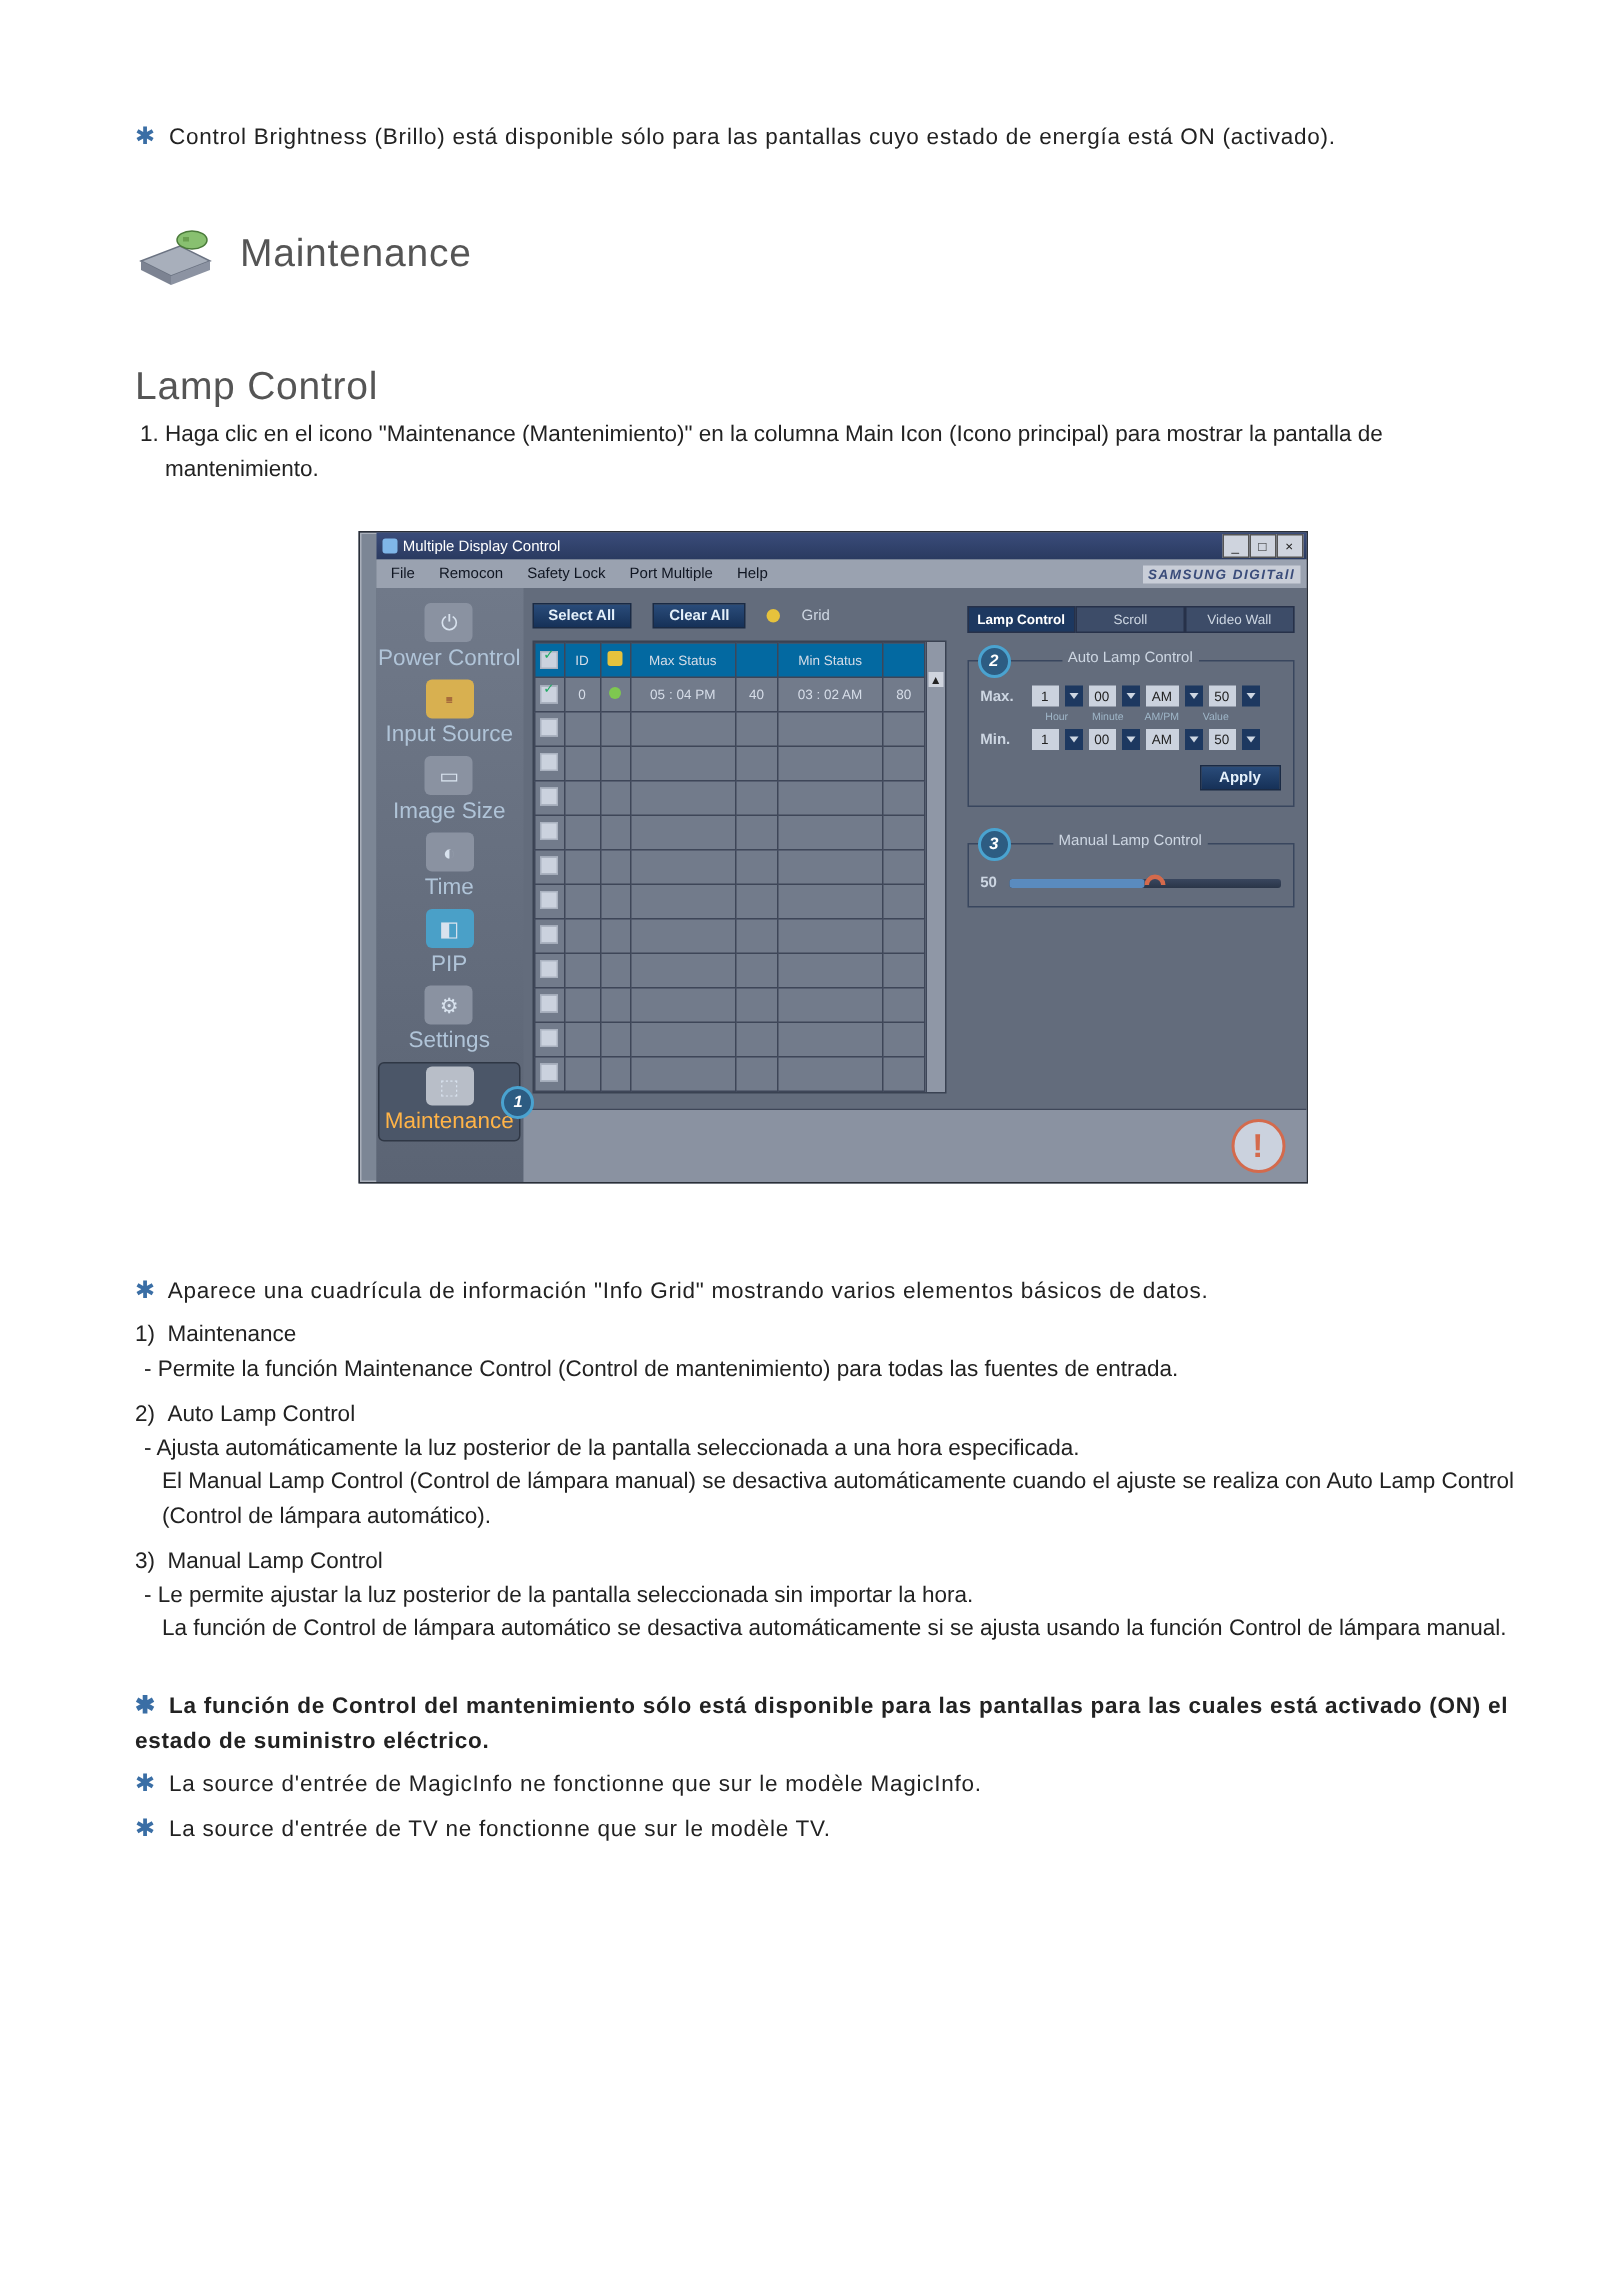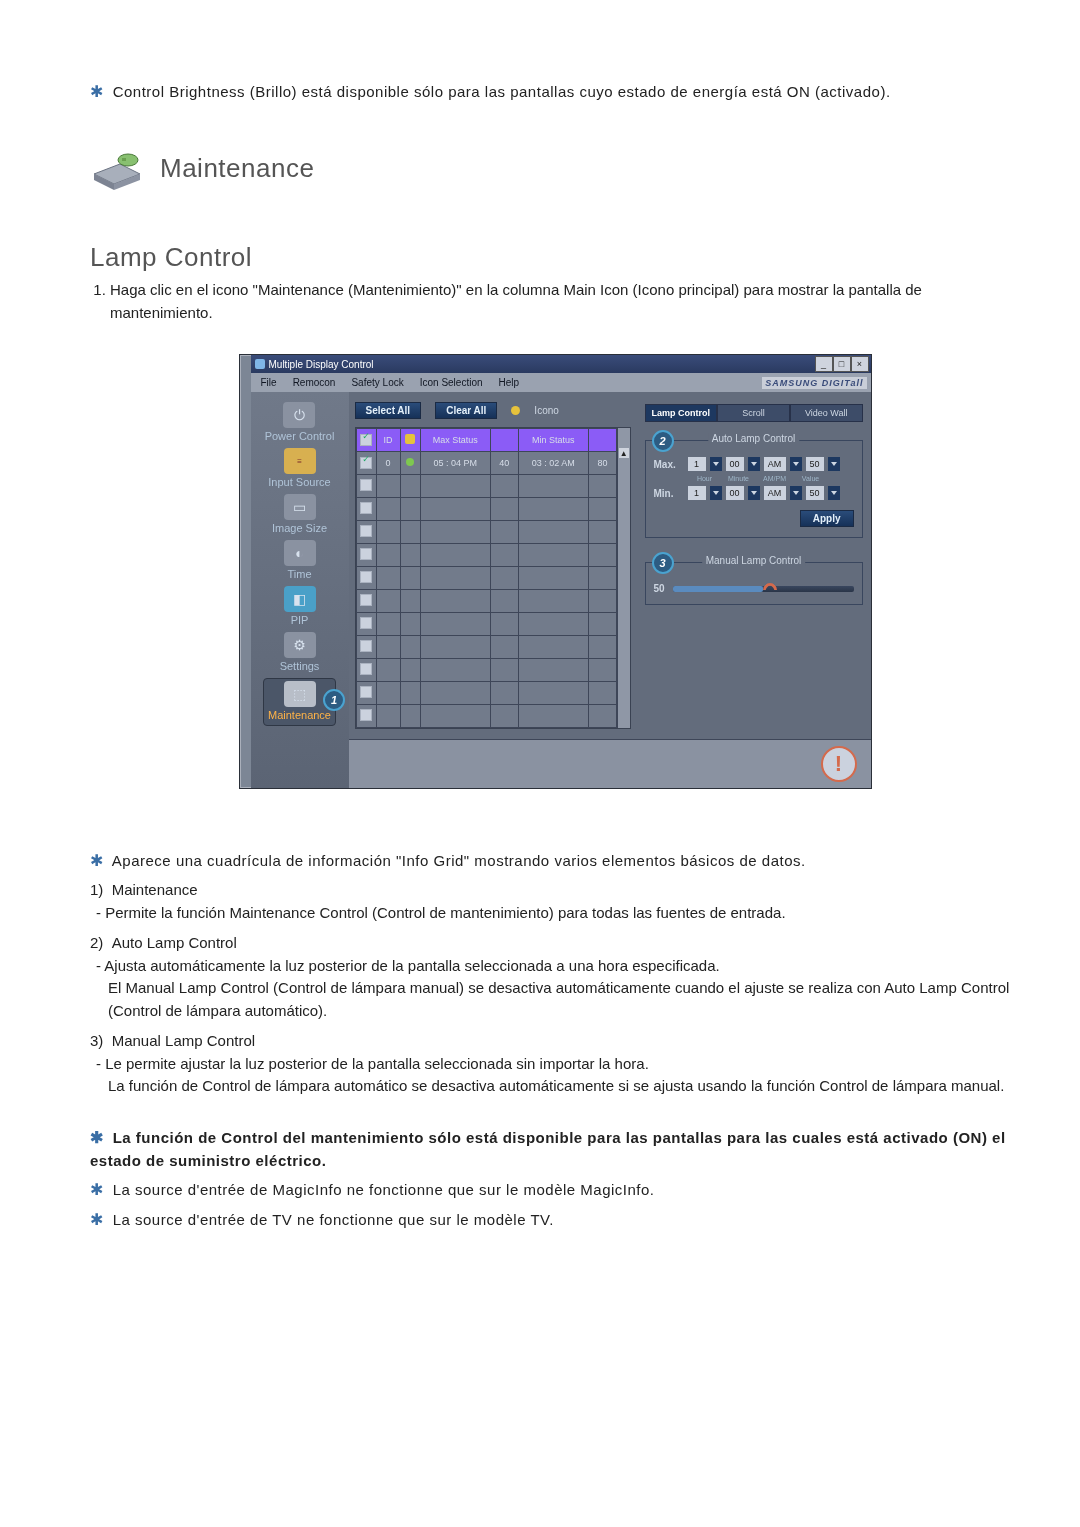--- a/index.html
+++ b/index.html
@@ -115,21 +115,21 @@
     color: #d8e2ee;
     font-size: 14px;
   }
   .sidebar-item.selected {
     background: #4b5668;
     border: 1px solid #2f3745;
     border-radius: 4px;
     padding: 2px 4px 4px 4px;
   }
   .sidebar-item.selected span.lbl { color: #ffb347; }
-  .sidebar-item .lbl { font-size: 11px; margin-top: 2px; }
+  .sidebar-item .lbl { font-size: 15px; margin-top: 2px; }
   .badge-circle {
     position: absolute;
     right: -10px;
     bottom: 14px;
     width: 18px; height: 18px;
     border: 2px solid #4aa3d0;
     border-radius: 50%;
     background: #2d5c82;
     color: #fff;
     display: flex; align-items: center; justify-content: center;
@@ -158,21 +158,21 @@
   .grid table { border-collapse: collapse; width: 100%; table-layout: fixed; }
   .grid th, .grid td {
     border: 1px solid #3e4658;
     background: #727b8b;
     color: #d6dde8;
     font-size: 9px;
     padding: 2px 3px;
     text-align: center;
     height: 18px;
   }
-  .grid th { background: #8b5cf6; font-weight: normal; }
+  .grid th { background: #0369a1; font-weight: normal; }
   .grid .dot-green { width: 8px; height: 8px; background: #7ec850; border-radius: 50%; display: inline-block; }
   .grid .chk { width: 10px; height: 10px; border: 1px solid #aab2c0; background: #cbd2de; display: inline-block; }
   .grid .chk.on::after { content: "✓"; font-size: 9px; color: #2a6; position: relative; top: -4px; }
   .scroll-track {
     width: 12px;
     background: #8f97a6;
     border-left: 1px solid #3e4658;
     display: flex; flex-direction: column; align-items: center;
     padding-top: 20px;
   }
@@ -275,21 +275,21 @@
           <span class="winbtn">□</span>
           <span class="winbtn">×</span>
         </div>
       </div>
 
       <div class="menubar">
         <div class="menu-items">
           <span class="menu-item">File</span>
           <span class="menu-item">Remocon</span>
           <span class="menu-item">Safety Lock</span>
-          <span class="menu-item">Icon Selection</span>
+          <span class="menu-item">Port Multiple</span>
           <span class="menu-item">Help</span>
         </div>
         <span class="brand-logo">SAMSUNG DIGITall</span>
       </div>
 
       <div class="app-body">
 
         <div class="sidebar">
           <div class="sidebar-item">
             <span class="sb-icon">⏻</span>
@@ -323,21 +323,21 @@
         </div>
 
         <div class="main-area">
           <div class="mid-row">
 
             <div class="center-col">
               <div class="toolbar-row">
                 <span class="tb-btn">Select All</span>
                 <span class="tb-btn">Clear All</span>
                 <span class="busy-dot"></span>
-                <span class="busy-label">Icono</span>
+                <span class="busy-label">Grid</span>
               </div>
               <div class="grid">
                 <div style="display:flex;">
                   <table>
                     <colgroup>
                       <col style="width:20px">
                         <col style="width:24px">
                         <col style="width:20px">
                       <col style="width:70px">
                         <col style="width:28px">

